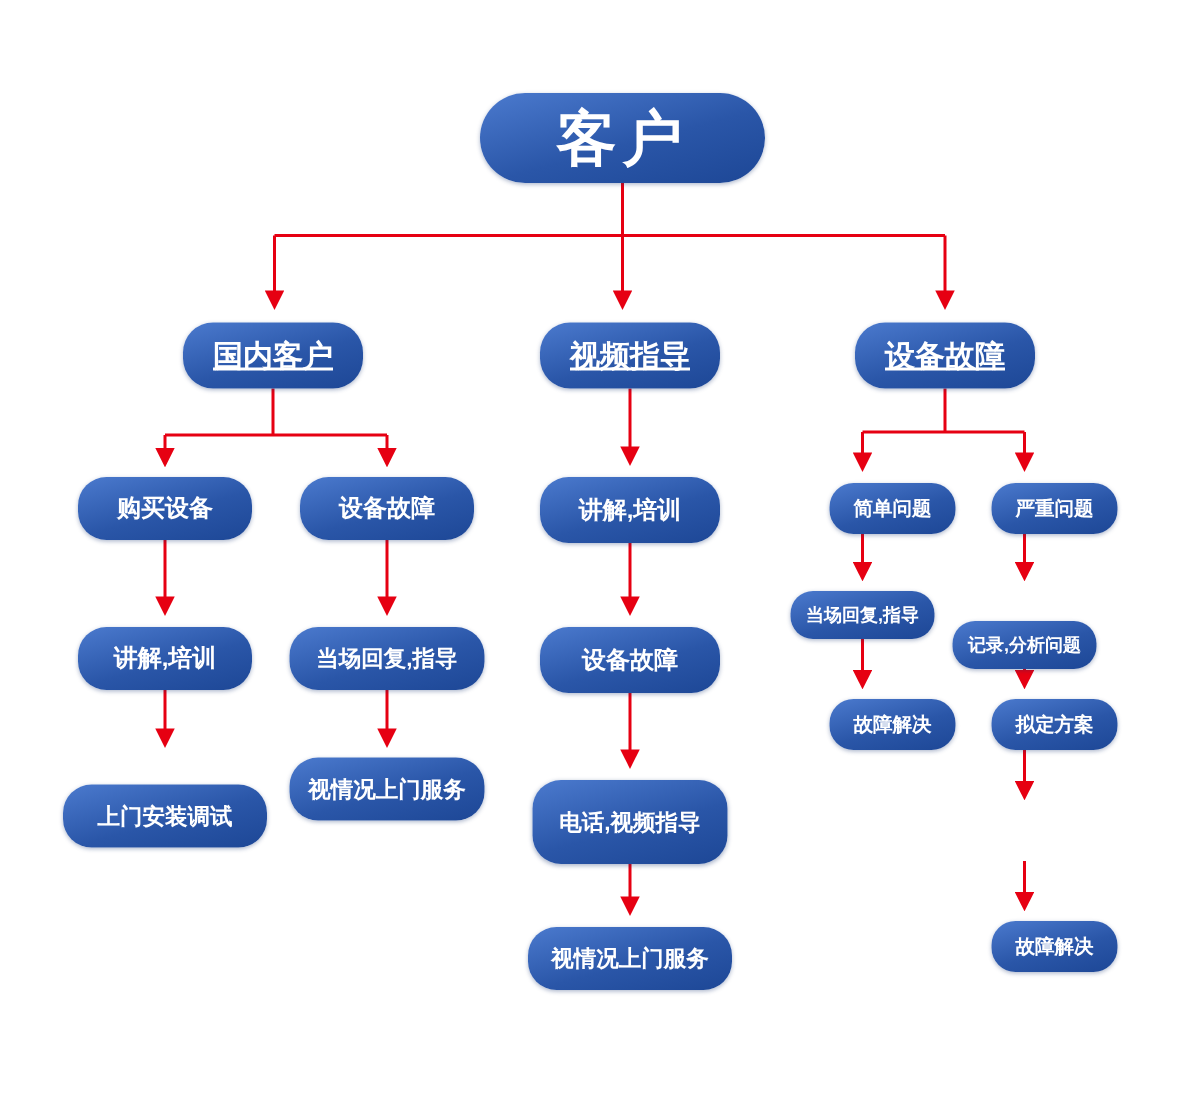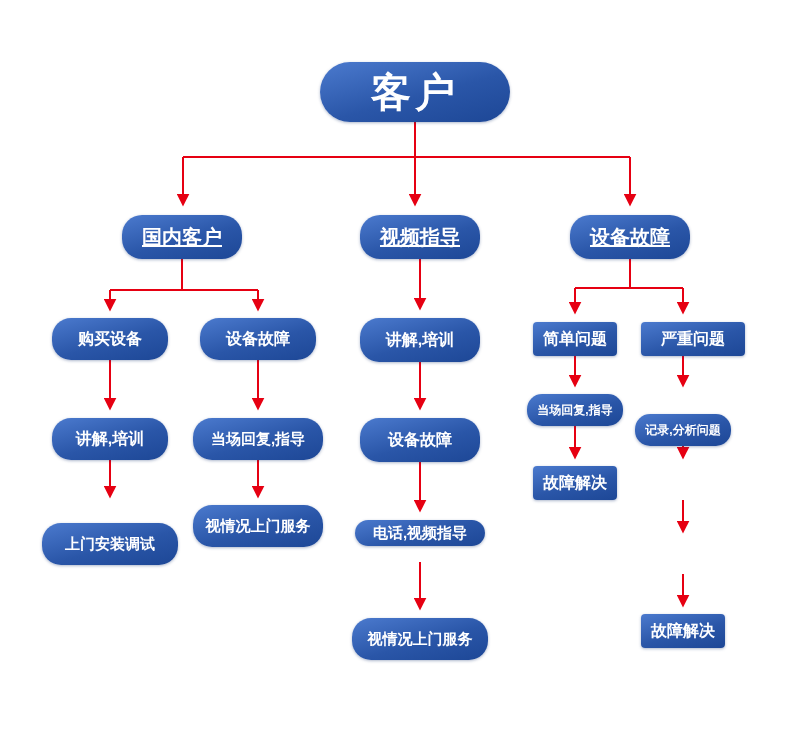--- a/index.html
+++ b/index.html
@@ -22,21 +22,21 @@
     color:var(--text);
     font-weight:bold;
     text-align:center;
     white-space:nowrap;
     box-shadow:0 1px 3px rgba(20,50,110,.35);
   }
   .n-root{border-radius:30px;font-size:40px;letter-spacing:4px;}
   .n-md{border-radius:20px;font-size:20px;text-decoration:underline;}
   .n-l3{border-radius:19px;font-size:16px;}
   .n-l3w{border-radius:19px;font-size:15px;}
-  .n-sm{border-radius:4px;font-size:16px;}
+  .n-sm{border-radius:16px;font-size:13px;margin-left:20px;}
   .n-xs{border-radius:15px;font-size:12px;}
 </style>
 </head>
 <body>
 
 <div class="stage">
 
   <svg class="connectors" viewBox="0 0 790 744" xmlns="http://www.w3.org/2000/svg">
     <defs>
       <marker id="arrow" viewBox="0 0 10 10" refX="8" refY="5" markerWidth="6.5" markerHeight="6.5" orient="auto-start-reverse">
@@ -88,24 +88,25 @@
   <div class="node n-l3" style="left:52px;top:318px;width:116px;height:42px">购买设备</div>
   <div class="node n-l3" style="left:52px;top:418px;width:116px;height:42px">讲解,培训</div>
   <div class="node n-l3w" style="left:42px;top:523px;width:136px;height:42px">上门安装调试</div>
 
   <div class="node n-l3" style="left:200px;top:318px;width:116px;height:42px">设备故障</div>
   <div class="node n-l3w" style="left:193px;top:418px;width:130px;height:42px">当场回复,指导</div>
   <div class="node n-l3w" style="left:193px;top:505px;width:130px;height:42px">视情况上门服务</div>
 
   <div class="node n-l3" style="left:360px;top:318px;width:120px;height:44px">讲解,培训</div>
   <div class="node n-l3" style="left:360px;top:418px;width:120px;height:44px">设备故障</div>
-  <div class="node n-l3w" style="left:355px;top:520px;width:130px;height:26px">电话,视频指导</div>
+  <div class="node n-l3w" style="left:355px;top:520px;width:130px;height:56px">电话,视频指导</div>
   <div class="node n-l3w" style="left:352px;top:618px;width:136px;height:42px">视情况上门服务</div>
 
   <div class="node n-sm" style="left:533px;top:322px;width:84px;height:34px">简单问题</div>
   <div class="node n-xs" style="left:527px;top:394px;width:96px;height:32px">当场回复,指导</div>
   <div class="node n-sm" style="left:533px;top:466px;width:84px;height:34px">故障解决</div>
 
-  <div class="node n-sm" style="left:641px;top:322px;width:104px;height:34px">严重问题</div>
+  <div class="node n-sm" style="left:641px;top:322px;width:84px;height:34px">严重问题</div>
   <div class="node n-xs" style="left:635px;top:414px;width:96px;height:32px">记录,分析问题</div>
+  <div class="node n-sm" style="left:641px;top:466px;width:84px;height:34px">拟定方案</div>
   <div class="node n-sm" style="left:641px;top:614px;width:84px;height:34px">故障解决</div>
 
 </div>
 
 </body></html>

